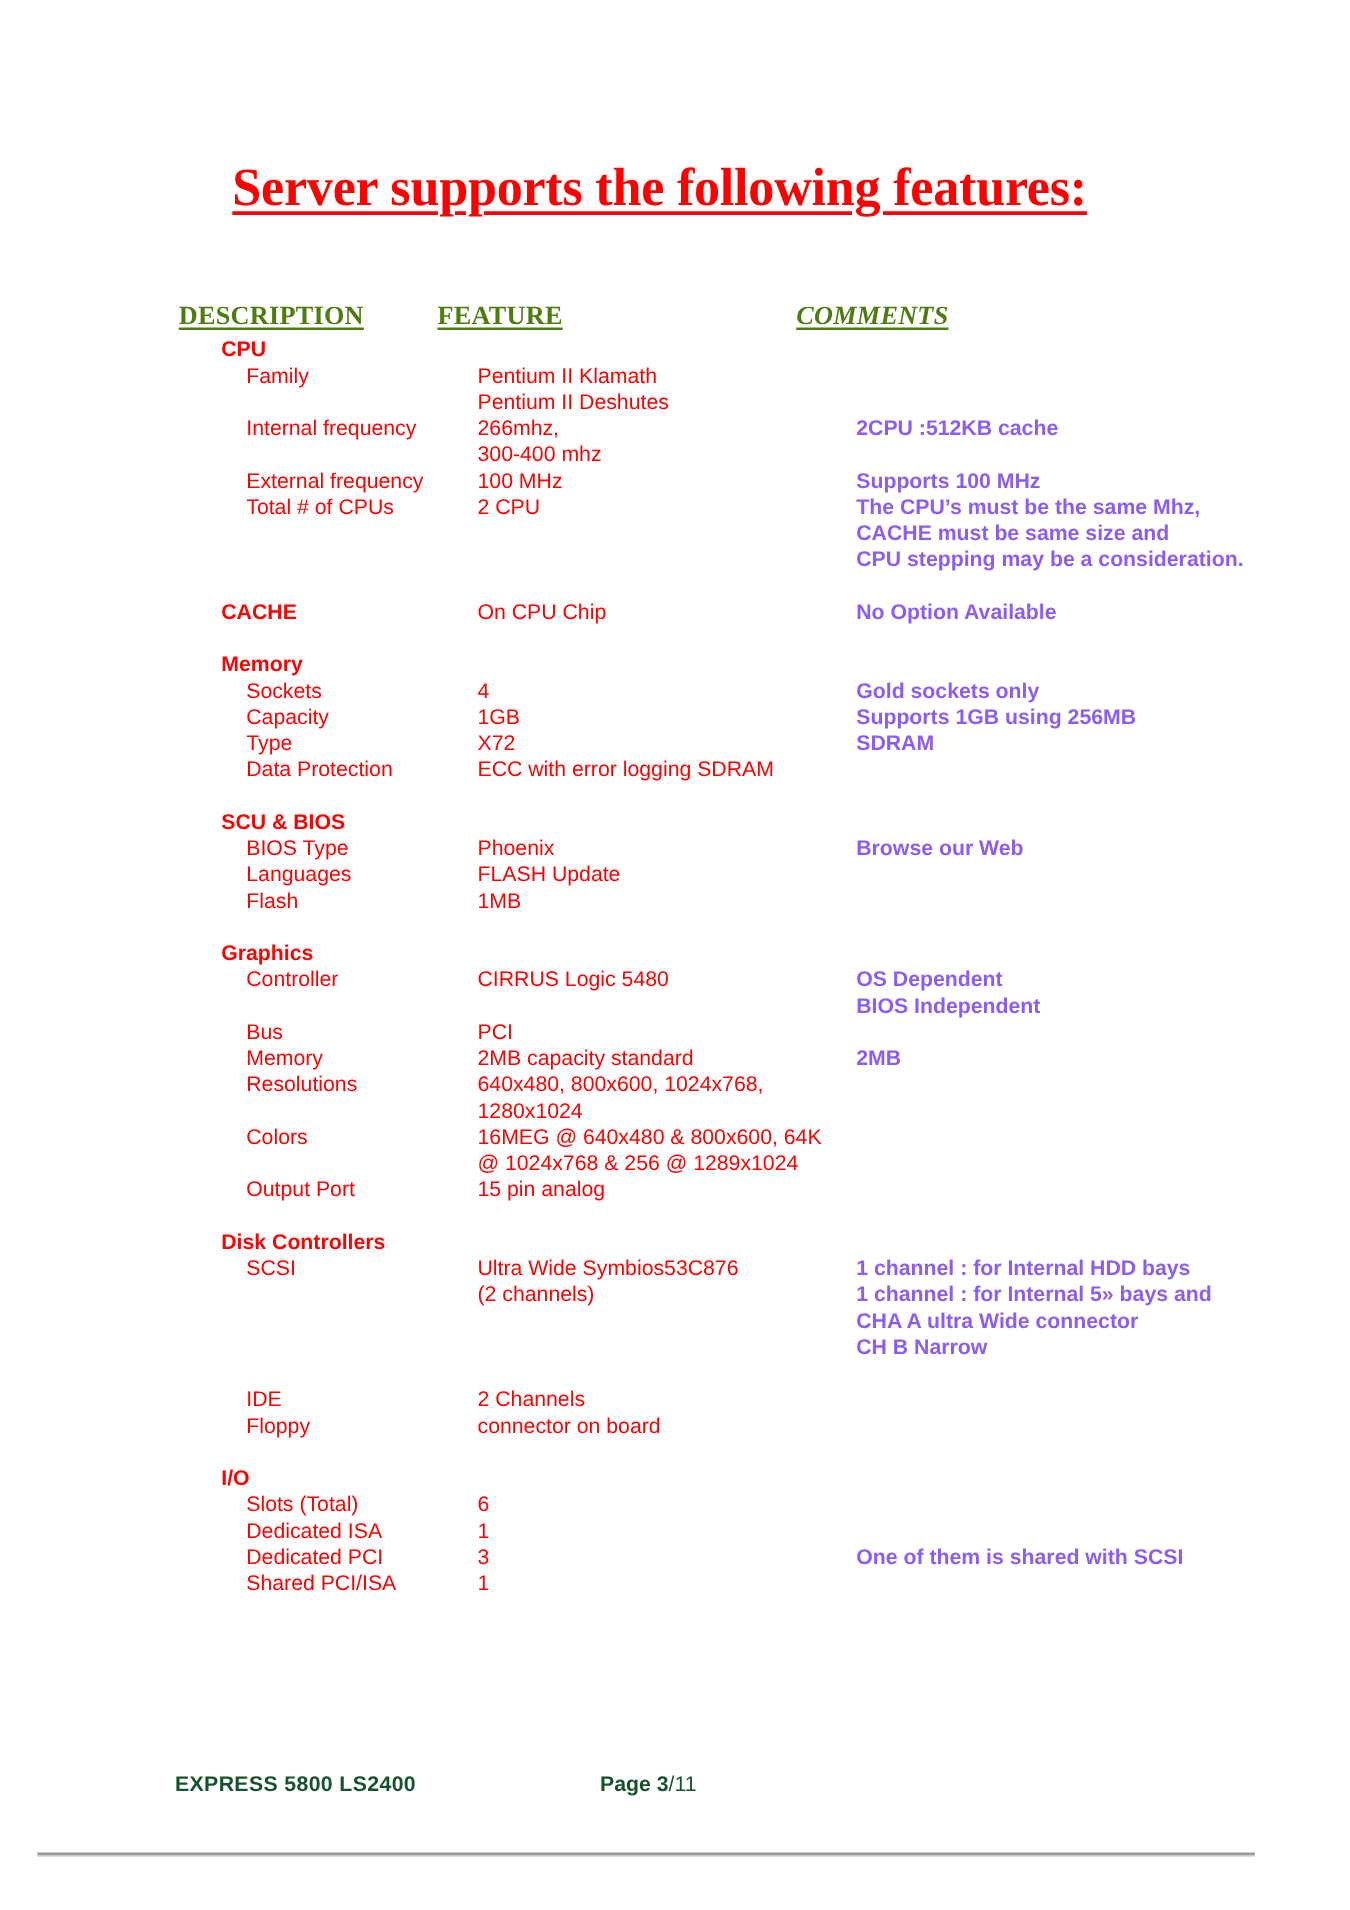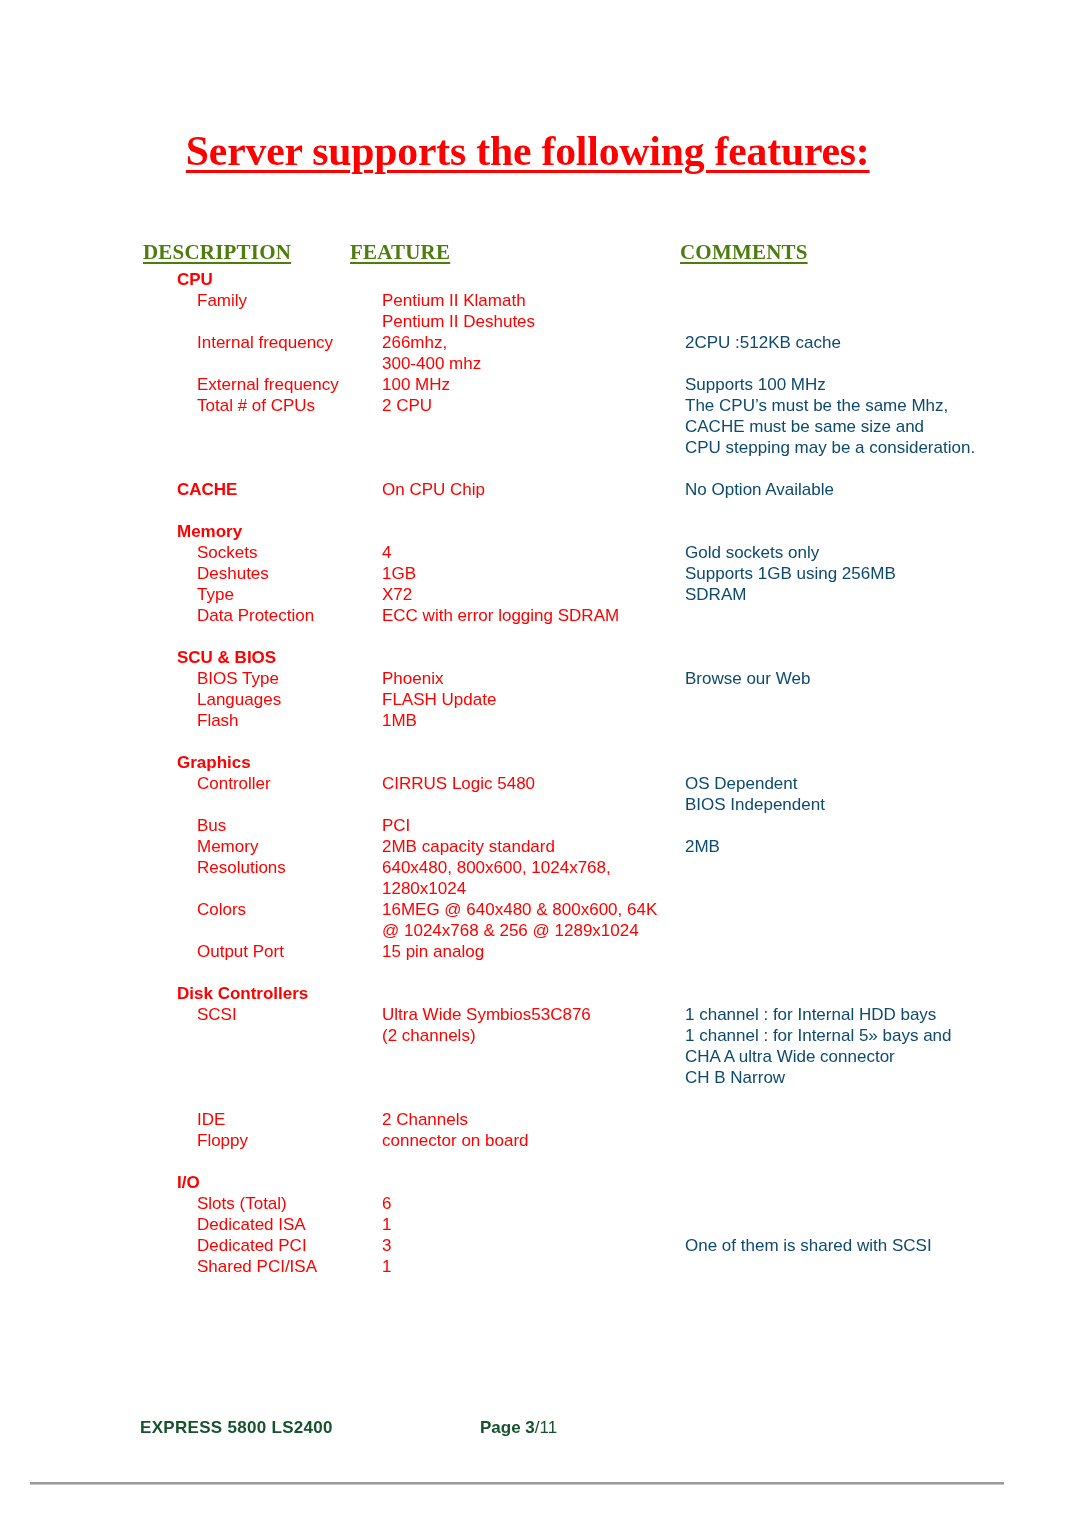--- a/index.html
+++ b/index.html
@@ -46,21 +46,21 @@
     line-height: 24px;
     color: #4d7c0f;
     text-decoration: underline;
     text-decoration-thickness: 2px;
     text-underline-offset: 3px;
     white-space: nowrap;
     letter-spacing: 0.2px;
   }
   #head-description { left: 143px; top: 240px; }
   #head-feature     { left: 350px; top: 240px; }
-  #head-comments    { left: 680px; top: 240px; }
+  #head-comments    { left: 637px; top: 240px; font-style: italic; }
 
   
   .table-body {
     position: absolute;
     left: 0;
     top: 269px;
     width: 1080px;
     padding-left: 32px;
   }
   .row {
@@ -73,21 +73,21 @@
     font-size: 17px;
     line-height: 21px;
     white-space: nowrap;
   }
   .c-desc    { left: 165px; }
   .c-desc.section { left: 145px; font-weight: bold; }
   .c-feat    { left: 350px; }
   .c-comm    { left: 653px; }
 
   .red   { color: #FF0000; }
-  .black { color: #0c4a6e; font-weight: normal; }
+  .black { color: #8b5cf6; font-weight: bold; }
 
   
   .clip-feat {
     left: 350px;
     width: 316px;
     overflow: hidden;
   }
 
   
   .footer-text {
@@ -167,21 +167,21 @@
       <div class="row"></div>
       <div class="row">
         <div class="cell c-desc red section">Memory</div>
       </div>
       <div class="row">
         <div class="cell c-desc red">Sockets</div>
         <div class="cell c-feat red">4</div>
         <div class="cell c-comm black">Gold sockets only</div>
       </div>
       <div class="row">
-        <div class="cell c-desc red">Deshutes</div>
+        <div class="cell c-desc red">Capacity</div>
         <div class="cell c-feat red">1GB</div>
         <div class="cell c-comm black">Supports 1GB using 256MB</div>
       </div>
       <div class="row">
         <div class="cell c-desc red">Type</div>
         <div class="cell c-feat red">X72</div>
         <div class="cell c-comm black">SDRAM</div>
       </div>
       <div class="row">
         <div class="cell c-desc red"> Data Protection</div>

